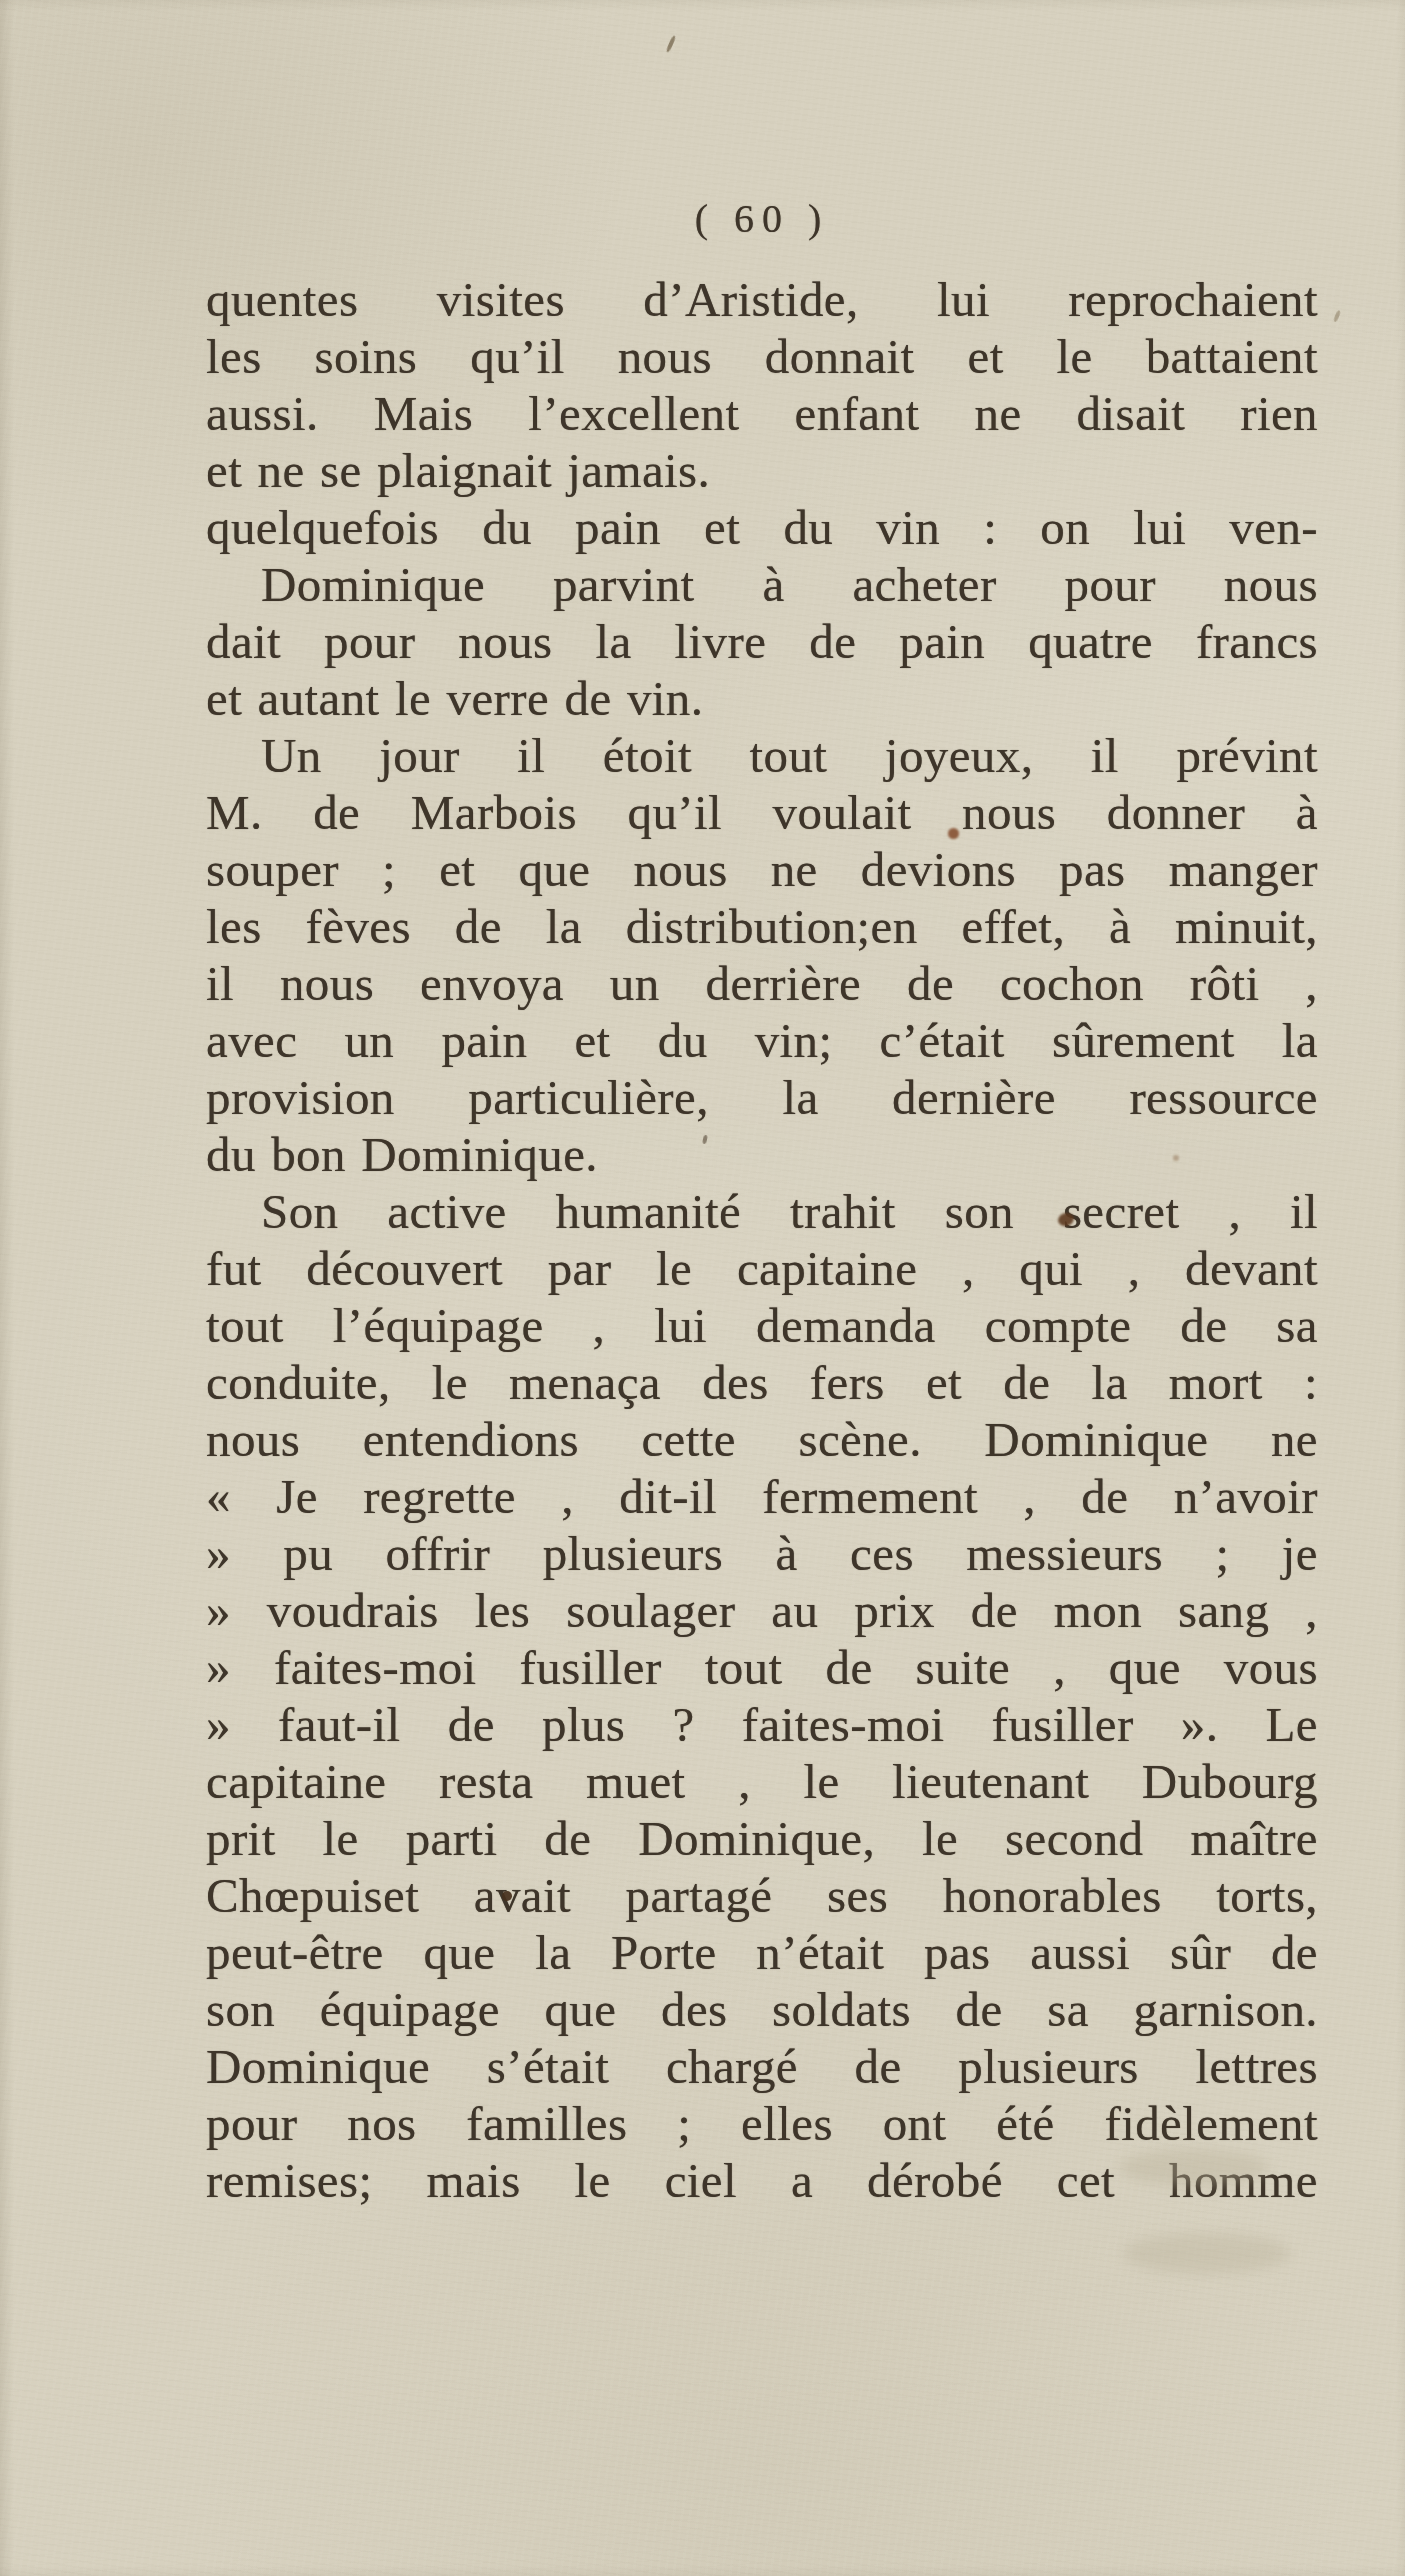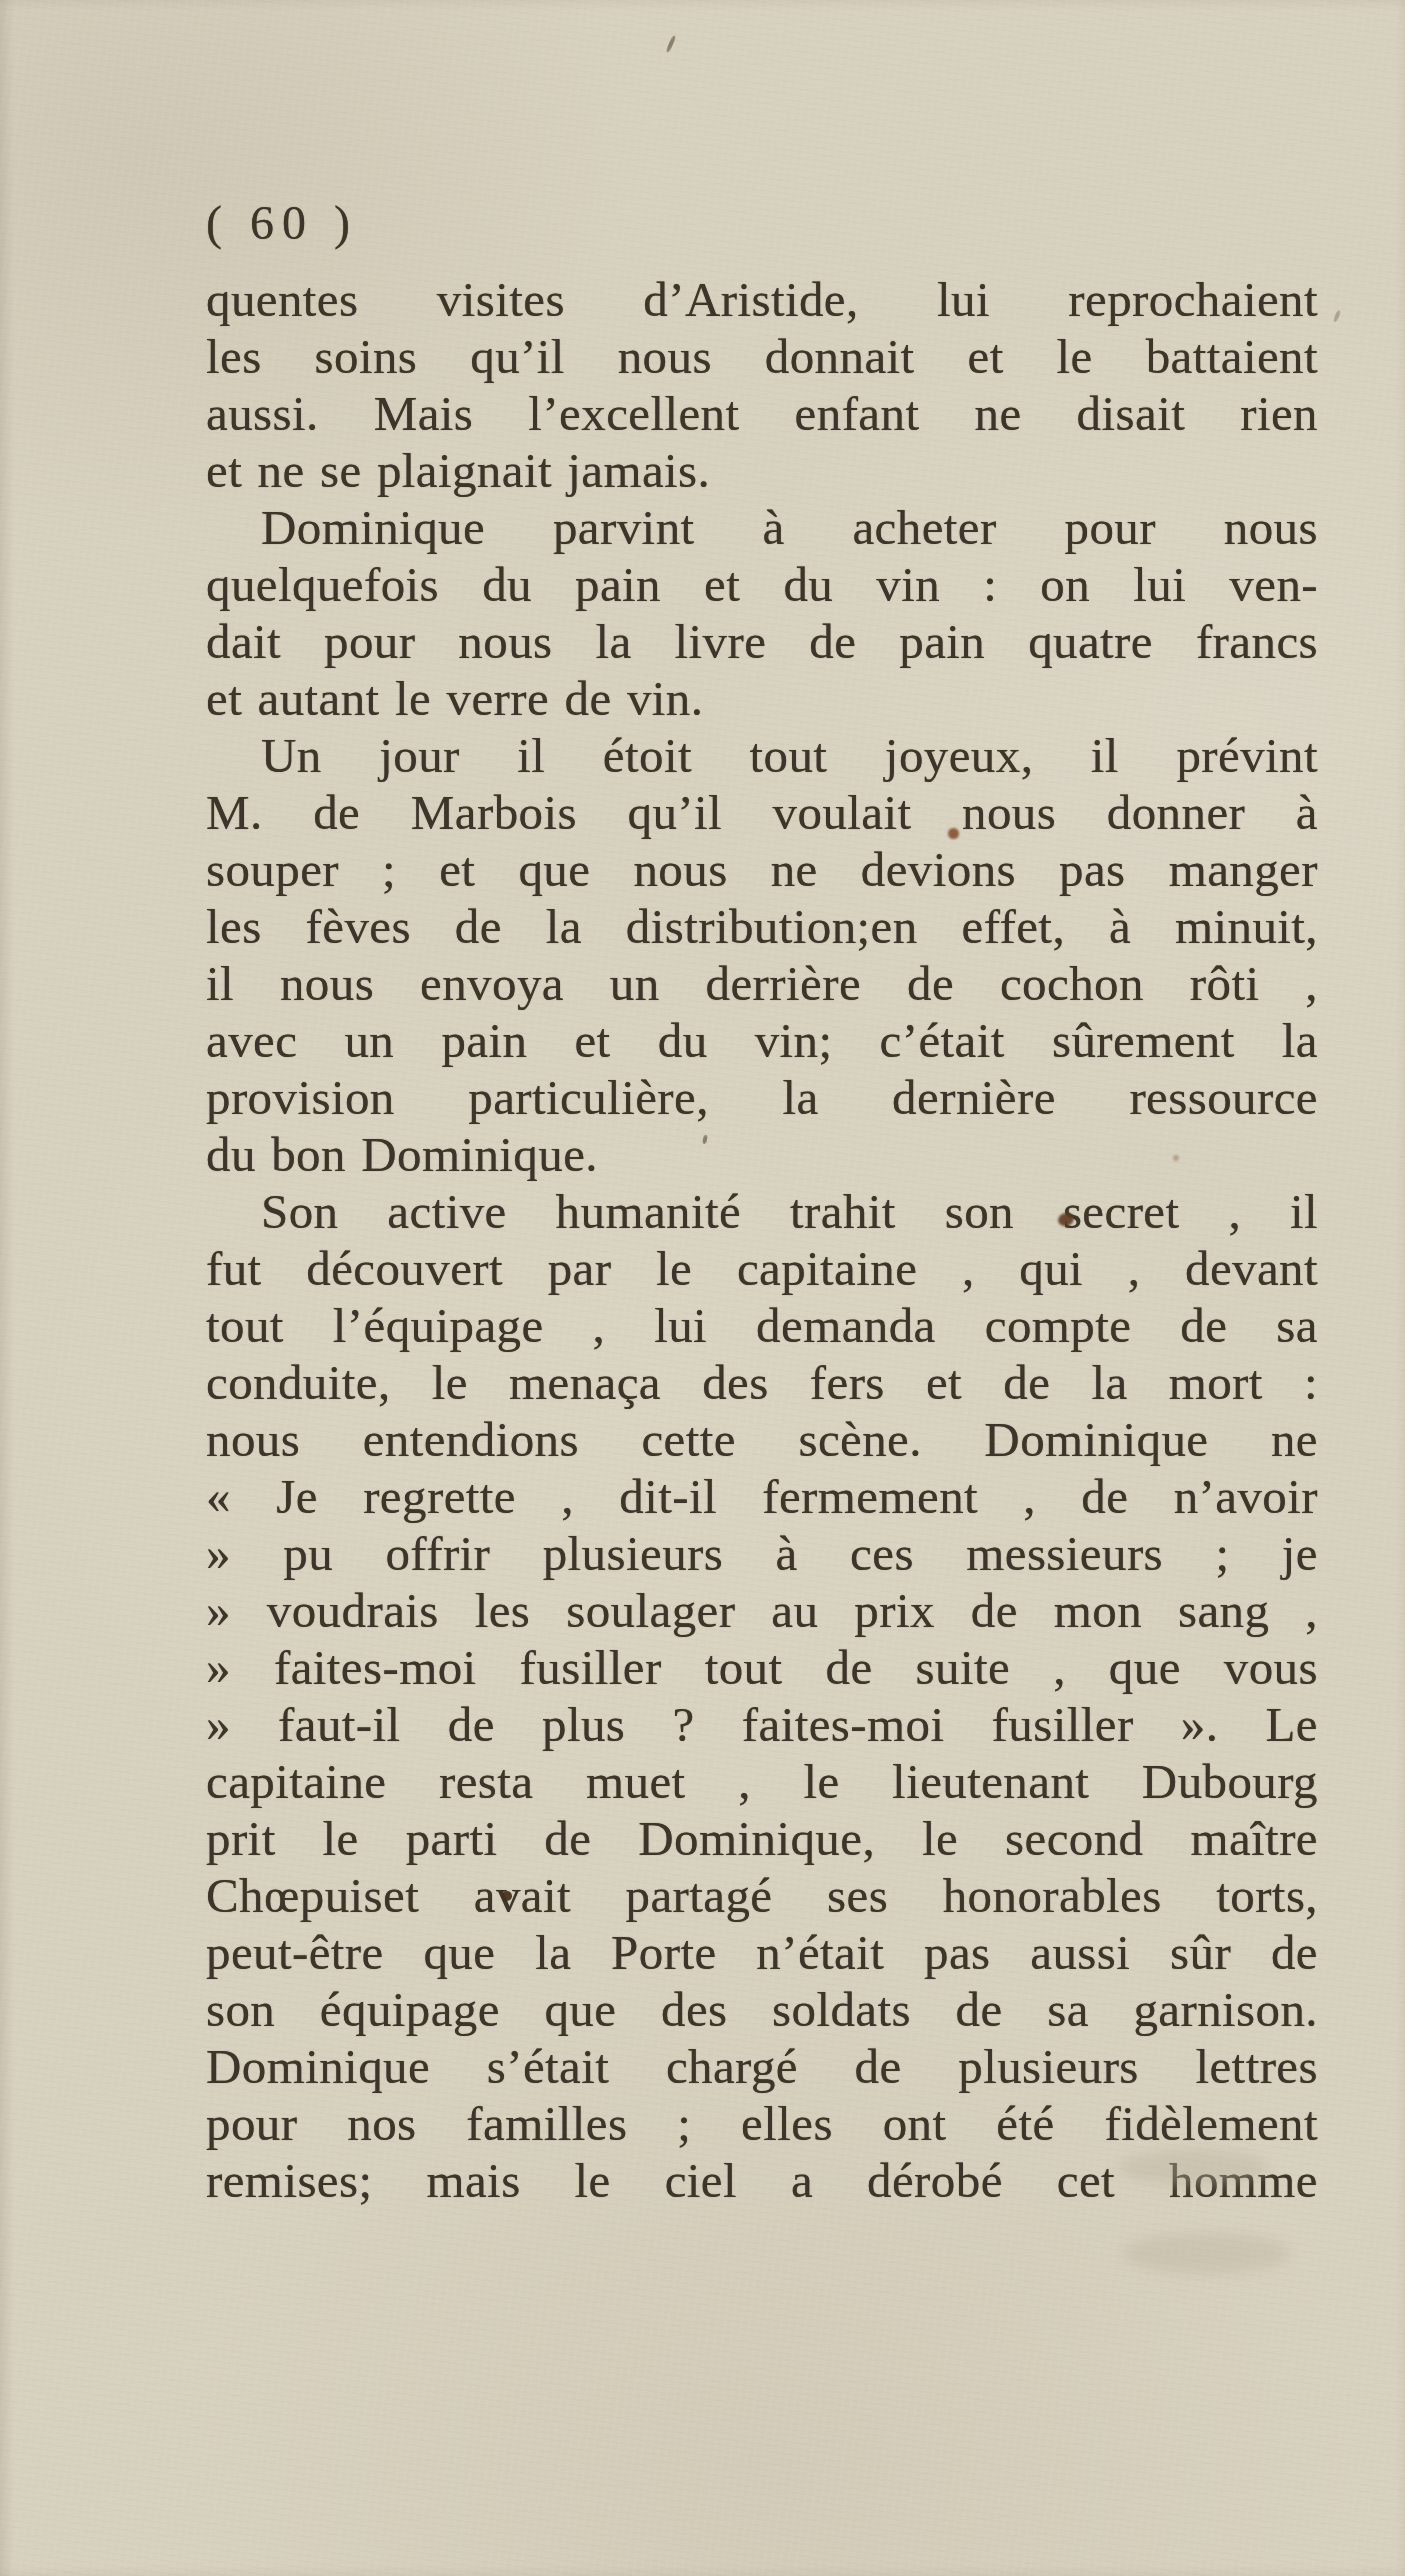--- a/index.html
+++ b/index.html
@@ -32,22 +32,22 @@
       repeating-linear-gradient(8deg, rgba(108,98,78,.025) 0 1.8px, rgba(108,98,78,0) 1.8px 6.2px),
       repeating-linear-gradient(98deg, rgba(255,255,244,.03) 0 2.7px, rgba(255,255,244,0) 2.7px 8px),
       repeating-linear-gradient(176deg, rgba(120,110,88,.018) 0 0.9px, rgba(120,110,88,0) 0.9px 9.7px);
   }
   .pagenum {
     position: absolute;
     left: 206px;
     width: 1112px;
     top: 195px;
     height: 58px;
-    text-align: left;
-    font-size: 48px;
+    text-align: center;
+    font-size: 40px;
     letter-spacing: 8px;
     color: #3e352a;
     text-shadow: 0 0 0.9px rgba(62,53,40,.75);
   }
   .text-block {
     position: absolute;
     left: 206px;
     top: 255px;
     width: 1112px;
     color: #3e352a;
@@ -82,22 +82,22 @@
 <body>
 
 <div class="scan" style="background-color: rgb(215, 209, 191);">
   <div class="texture"></div>
   <div class="pagenum" style="color: rgb(62, 53, 42);">( 60 )</div>
   <div class="text-block" style="color: rgb(62, 53, 42);">
       <div class="line">quentes visites d’Aristide, lui reprochaient</div>
       <div class="line">les soins qu’il nous donnait et le battaient</div>
       <div class="line">aussi. Mais l’excellent enfant ne disait rien</div>
       <div class="line short">et ne se plaignait jamais.</div>
+      <div class="line">quelquefois du pain et du vin : on lui ven-</div>
       <div class="line indent">Dominique parvint à acheter pour nous</div>
-      <div class="line">quelquefois du pain et du vin : on lui ven-</div>
       <div class="line">dait pour nous la livre de pain quatre francs</div>
       <div class="line short">et autant le verre de vin.</div>
       <div class="line indent">Un jour il étoit tout joyeux, il prévint</div>
       <div class="line">M. de Marbois qu’il voulait nous donner à</div>
       <div class="line">souper ; et que nous ne devions pas manger</div>
       <div class="line">les fèves de la distribution;en effet, à minuit,</div>
       <div class="line">il nous envoya un derrière de cochon rôti ,</div>
       <div class="line">avec un pain et du vin; c’était sûrement la</div>
       <div class="line">provision particulière, la dernière ressource</div>
       <div class="line short">du bon Dominique.</div>

